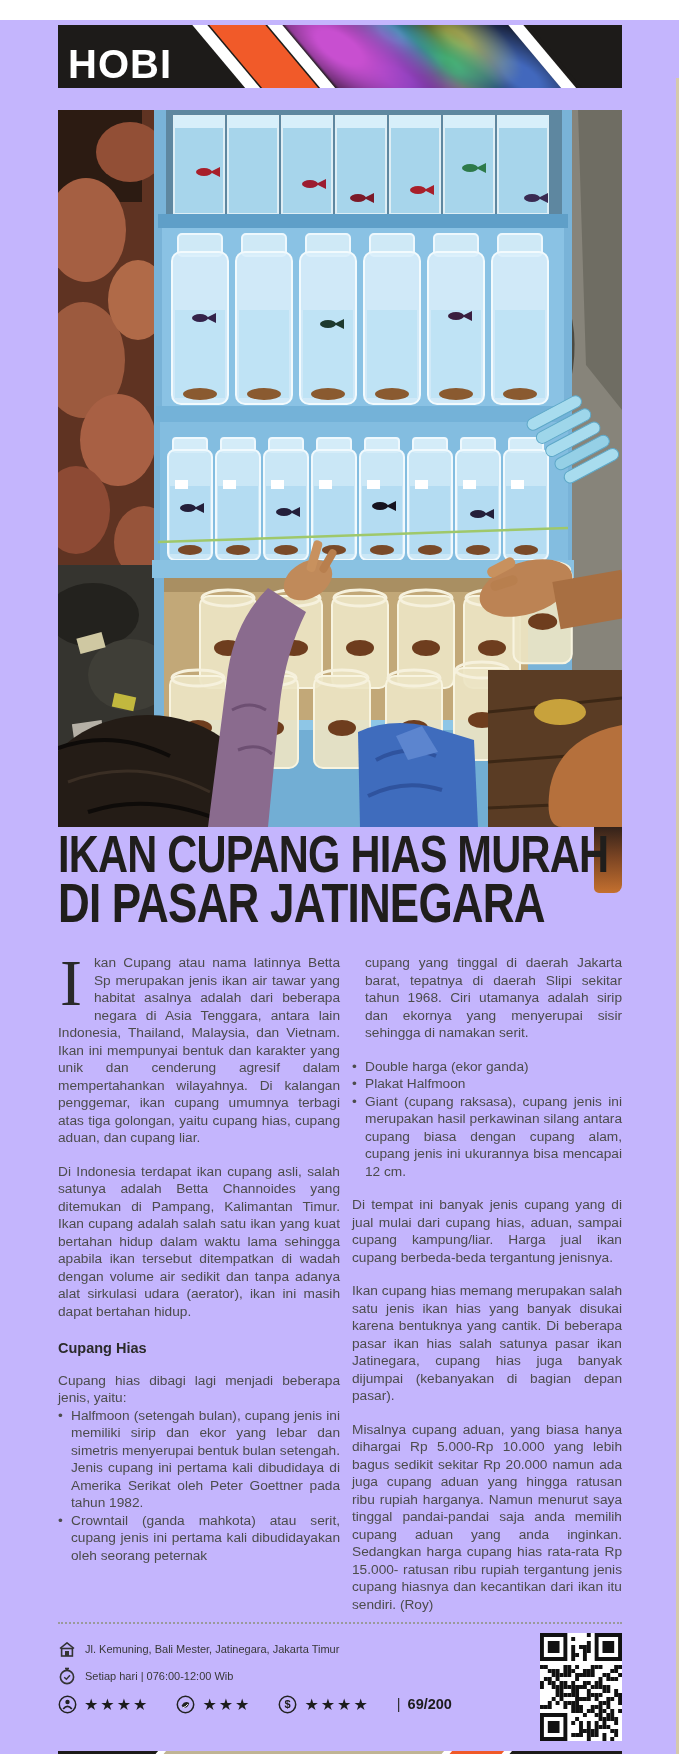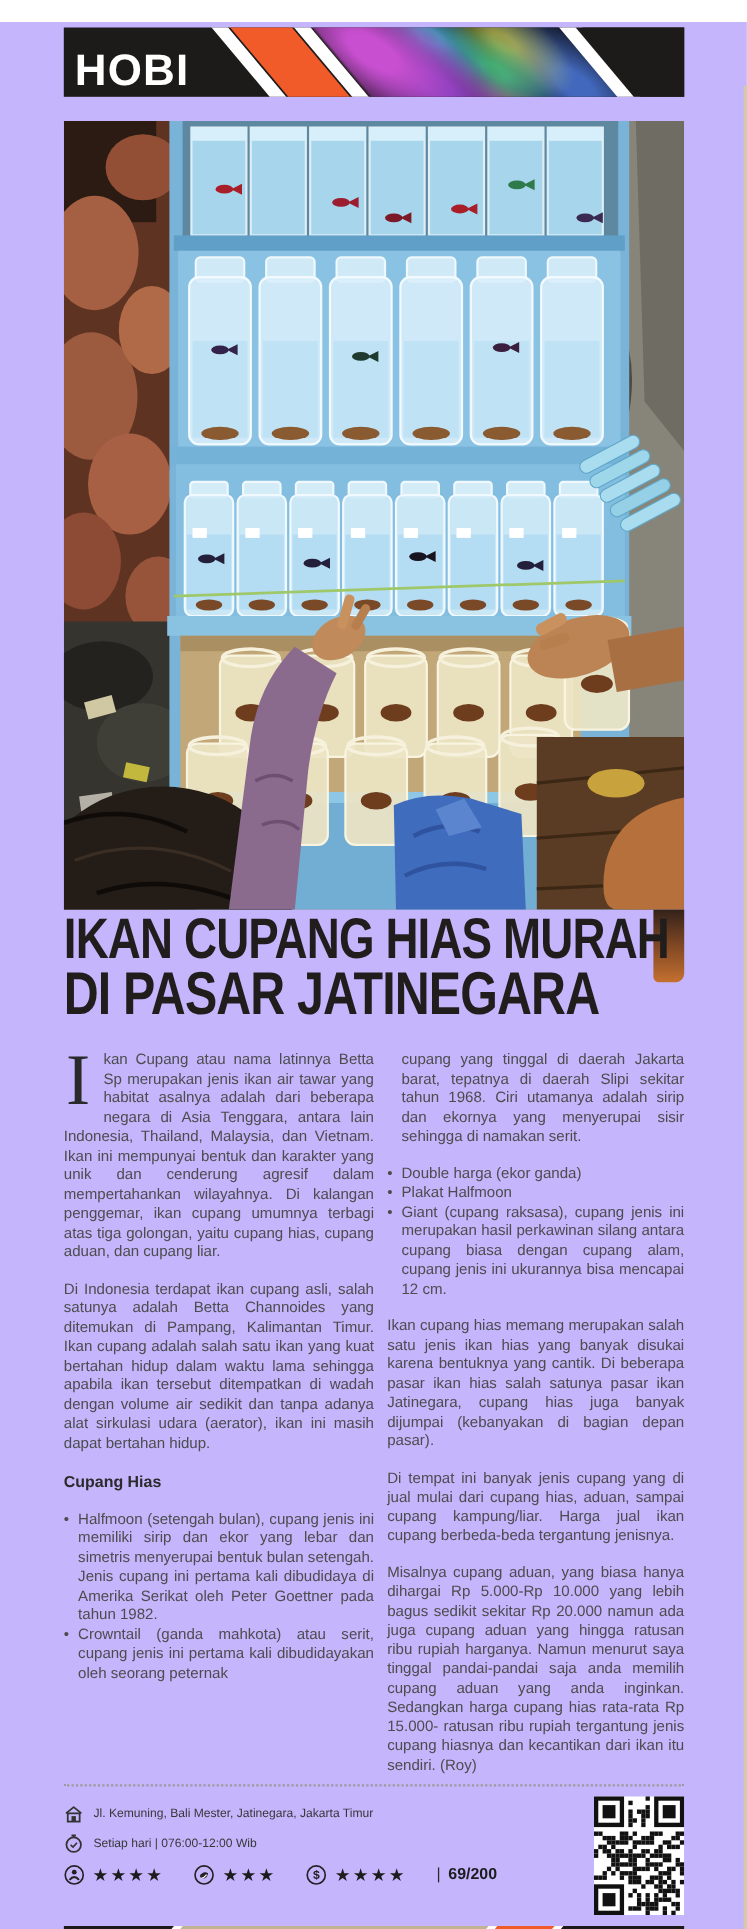--- a/index.html
+++ b/index.html
@@ -257,35 +257,36 @@
 
   <h1 class="headline">
     <span class="t1">IKAN CUPANG HIAS MURAH</span>
     <span class="t2">DI PASAR JATINEGARA</span>
   </h1>
 
   <div class="col col1">
     <p class="lead"><span class="dropcap">I</span><span>kan Cupang atau nama latinnya Betta Sp merupakan jenis ikan air tawar yang habitat asalnya adalah dari beberapa negara di Asia Tenggara, antara lain Indonesia, Thailand, Malaysia, dan Vietnam. Ikan ini mempunyai bentuk dan karakter yang unik dan cenderung agresif dalam mempertahankan wilayahnya. Di kalangan penggemar, ikan cupang umumnya terbagi atas tiga golongan, yaitu cupang hias, cupang aduan, dan cupang liar.</span></p>
     <p>Di Indonesia terdapat ikan cupang asli, salah satunya adalah Betta Channoides yang ditemukan di Pampang, Kalimantan Timur. Ikan cupang adalah salah satu ikan yang kuat bertahan hidup dalam waktu lama sehingga apabila ikan tersebut ditempatkan di wadah dengan volume air sedikit dan tanpa adanya alat sirkulasi udara (aerator), ikan ini masih dapat bertahan hidup.</p>
     <div class="subhead">Cupang Hias</div>
+    <p class="tight">Cupang hias dibagi lagi menjadi beberapa jenis, yaitu:</p>
     <ul>
       <li>Halfmoon (setengah bulan), cupang jenis ini memiliki sirip dan ekor yang lebar dan simetris menyerupai bentuk bulan setengah. Jenis cupang ini pertama kali dibudidaya di Amerika Serikat oleh Peter Goettner pada tahun 1982.</li>
       <li>Crowntail (ganda mahkota) atau serit, cupang jenis ini pertama kali dibudidayakan oleh seorang peternak</li>
     </ul>
   </div>
 
   <div class="col col2">
     <p class="cont">cupang yang tinggal di daerah Jakarta barat, tepatnya di daerah Slipi sekitar tahun 1968. Ciri utamanya adalah sirip dan ekornya yang menyerupai sisir sehingga di namakan serit.</p>
     <ul>
       <li>Double harga (ekor ganda)</li>
       <li>Plakat Halfmoon</li>
       <li>Giant (cupang raksasa), cupang jenis ini merupakan hasil perkawinan silang antara cupang biasa dengan cupang alam, cupang jenis ini ukurannya bisa mencapai 12 cm.</li>
     </ul>
+    <p>Di tempat ini banyak jenis cupang yang di jual mulai dari cupang hias, aduan, sampai cupang kampung/liar. Harga jual ikan cupang berbeda-beda tergantung jenisnya.</p>
     <p>Ikan cupang hias memang merupakan salah satu jenis ikan hias yang banyak disukai karena bentuknya yang cantik. Di beberapa pasar ikan hias salah satunya pasar ikan Jatinegara, cupang hias juga banyak dijumpai (kebanyakan di bagian depan pasar).</p>
-    <p>Di tempat ini banyak jenis cupang yang di jual mulai dari cupang hias, aduan, sampai cupang kampung/liar. Harga jual ikan cupang berbeda-beda tergantung jenisnya.</p>
     <p>Misalnya cupang aduan, yang biasa hanya dihargai Rp 5.000-Rp 10.000 yang lebih bagus sedikit sekitar Rp 20.000 namun ada juga cupang aduan yang hingga ratusan ribu rupiah harganya. Namun menurut saya tinggal pandai-pandai saja anda memilih cupang aduan yang anda inginkan. Sedangkan harga cupang hias rata-rata Rp 15.000- ratusan ribu rupiah tergantung jenis cupang hiasnya dan kecantikan dari ikan itu sendiri. (Roy)</p>
   </div>
 
   <div class="dotline"></div>
   <div class="infobox">
     <div class="inforow">
       <svg width="18" height="17" viewBox="0 0 18 17">
         <path d="M2 7.5 L9 1.8 L16 7.5" fill="none" stroke="#333" stroke-width="1.6" stroke-linejoin="round"></path>
         <rect x="3.6" y="7.5" width="10.8" height="7.5" fill="none" stroke="#333" stroke-width="1.6"></rect>
         <rect x="7" y="10" width="4" height="5" fill="#333"></rect>

